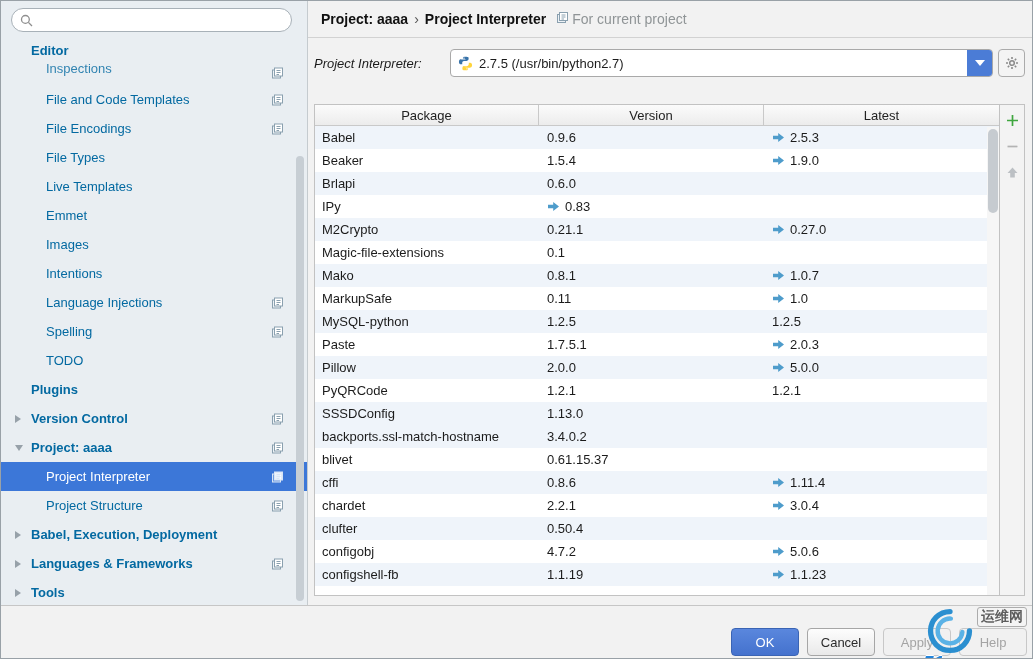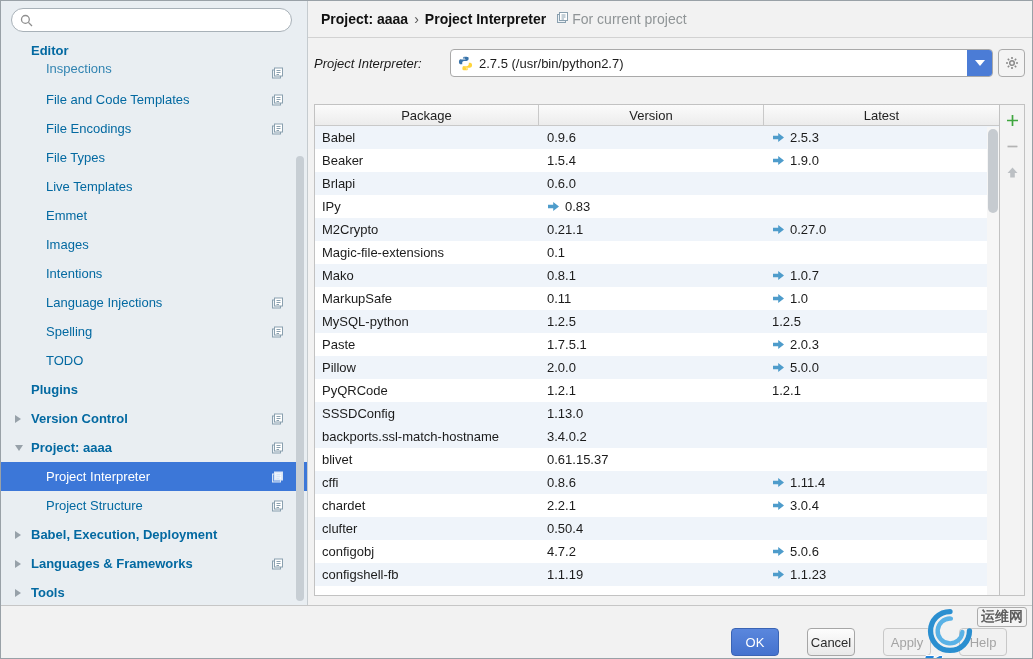--- a/index.html
+++ b/index.html
@@ -67,21 +67,21 @@
   .t-thumb { position:absolute; top:2px; left:1px; width:10px; height:84px; background:#C6CBD0; border-radius:5px; }
 
   
   .side-toolbar { position:absolute; left:999px; top:103px; width:25px; height:492px;
                   border:1px solid #C2C2C2; border-left:none; background:#F3F3F3; }
   .tb-btn { width:100%; height:22px; display:flex; align-items:center; justify-content:center; margin-top:4px; cursor:default; }
 
   
   .footer { position:absolute; left:0; top:604px; width:1033px; height:55px;
             background:#F2F2F2; border-top:1px solid #C6C6C6; }
-  .btn { position:absolute; top:22px; width:48px; height:28px; border-radius:4px; font-size:13px;
+  .btn { position:absolute; top:22px; width:68px; height:28px; border-radius:4px; font-size:13px;
          display:flex; align-items:center; justify-content:center; }
   .btn.primary { background:linear-gradient(#5A87DD,#4472CE); color:#fff; border:1px solid #3A64B4; }
   .btn.normal  { background:linear-gradient(#FDFDFD,#E9E9E9); border:1px solid #A6A6A6; color:#2b2b2b; }
   .btn.disabled{ background:#F1F1F1; border:1px solid #C8C8C8; color:#A4A4A4; }
 
   
   .watermark { position:absolute; left:918px; top:599px; width:115px; height:60px; z-index:10; pointer-events:none; }
   .wm-logo { position:absolute; left:8px; top:8px; line-height:0; }
   .wm-name { position:absolute; left:58px; top:7px; font-size:14px; font-weight:bold; color:#5d5d5d;
              border:1px solid #ACACAC; border-radius:3px; padding:0 3px; background:rgba(245,245,245,.6); white-space:nowrap; }

